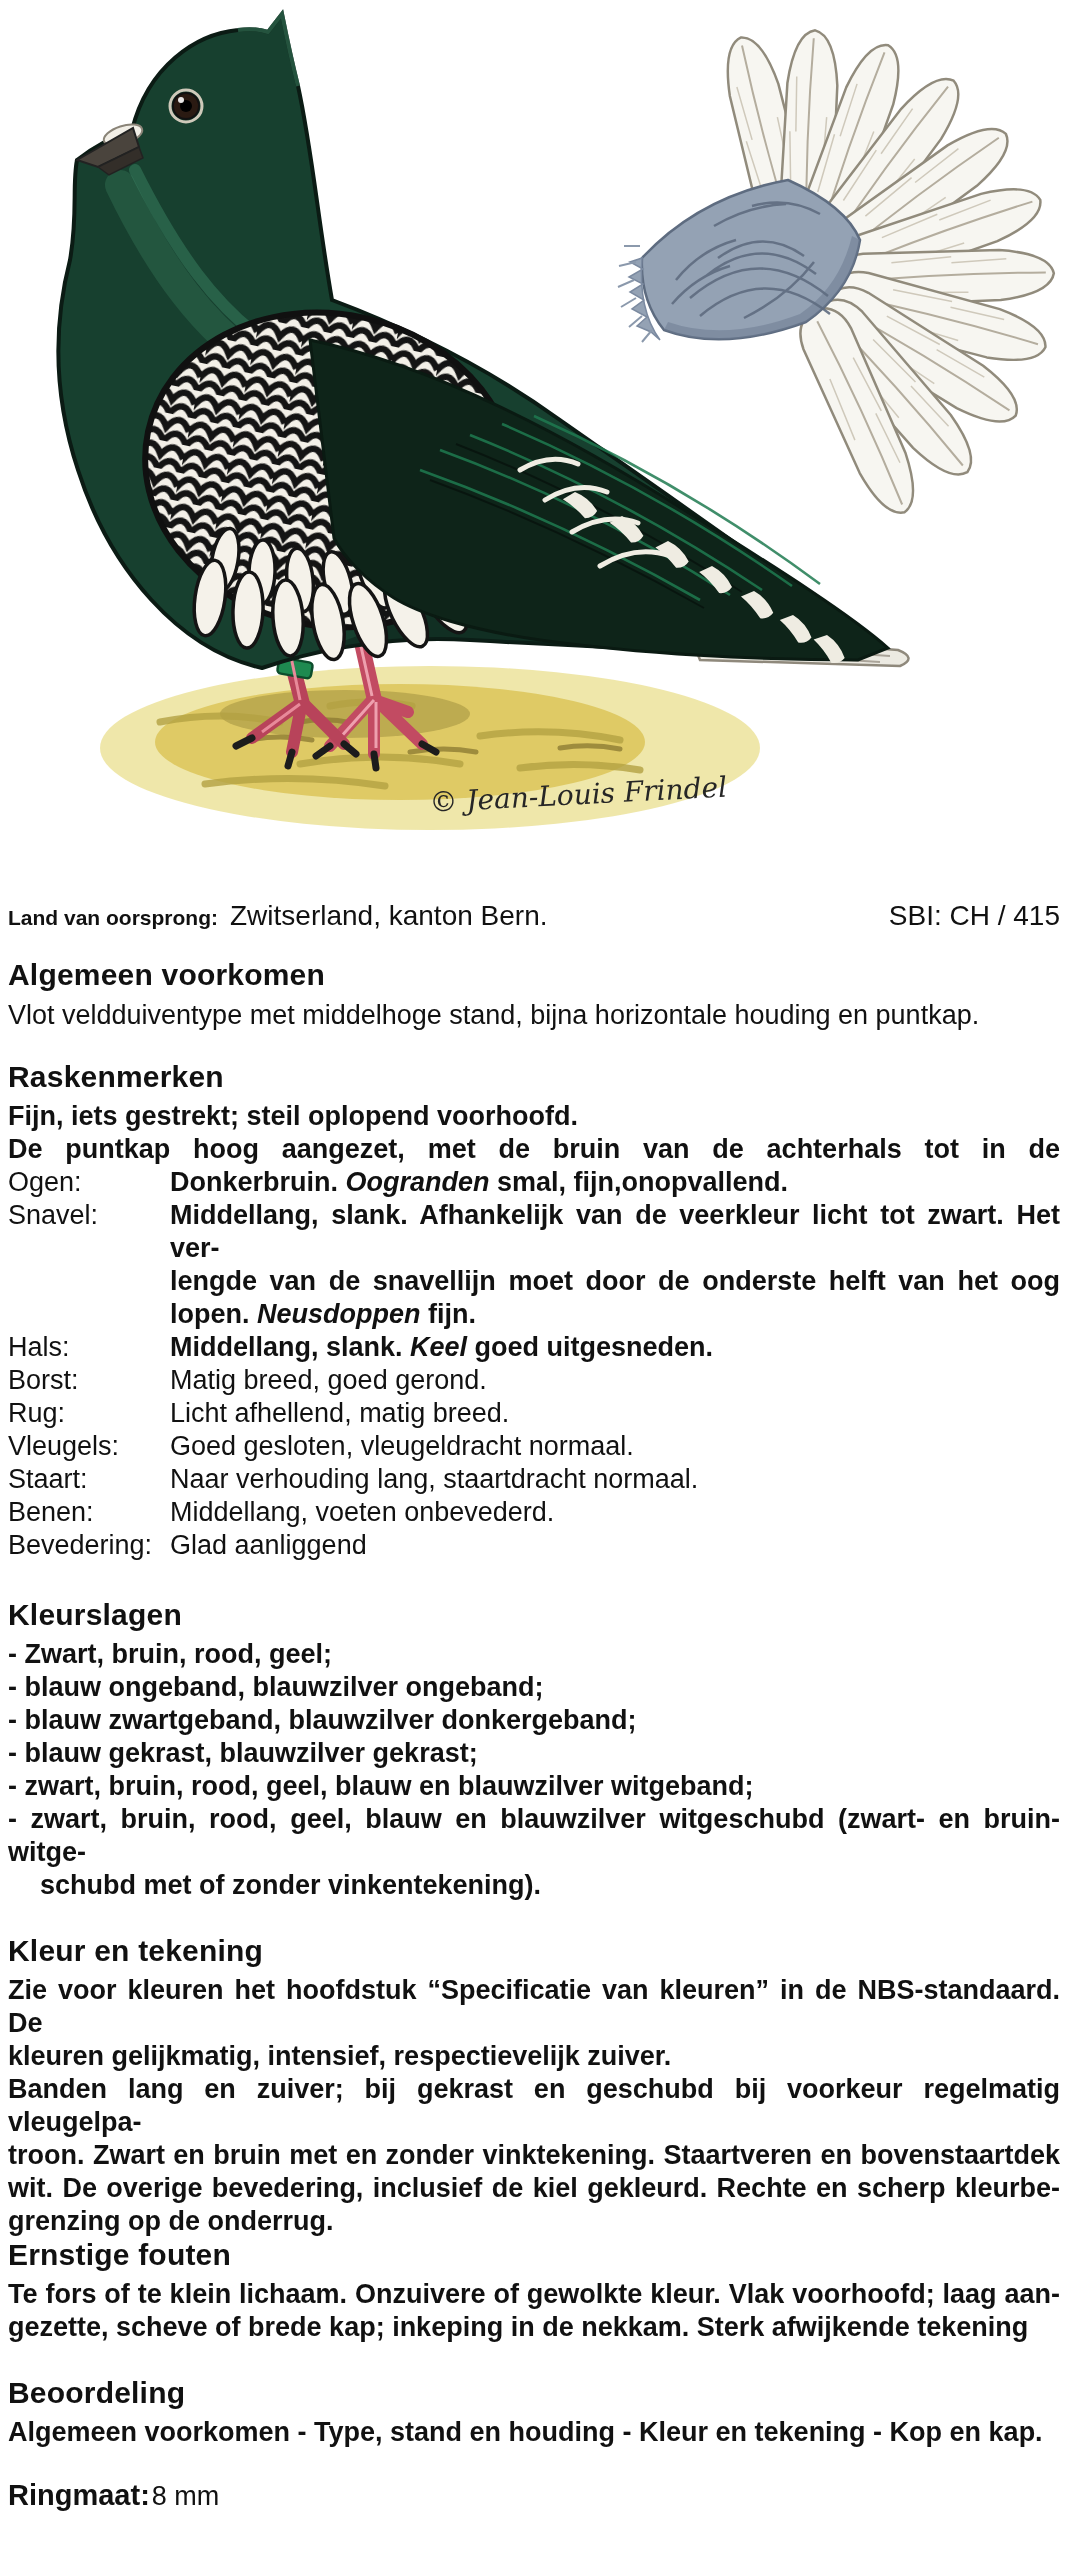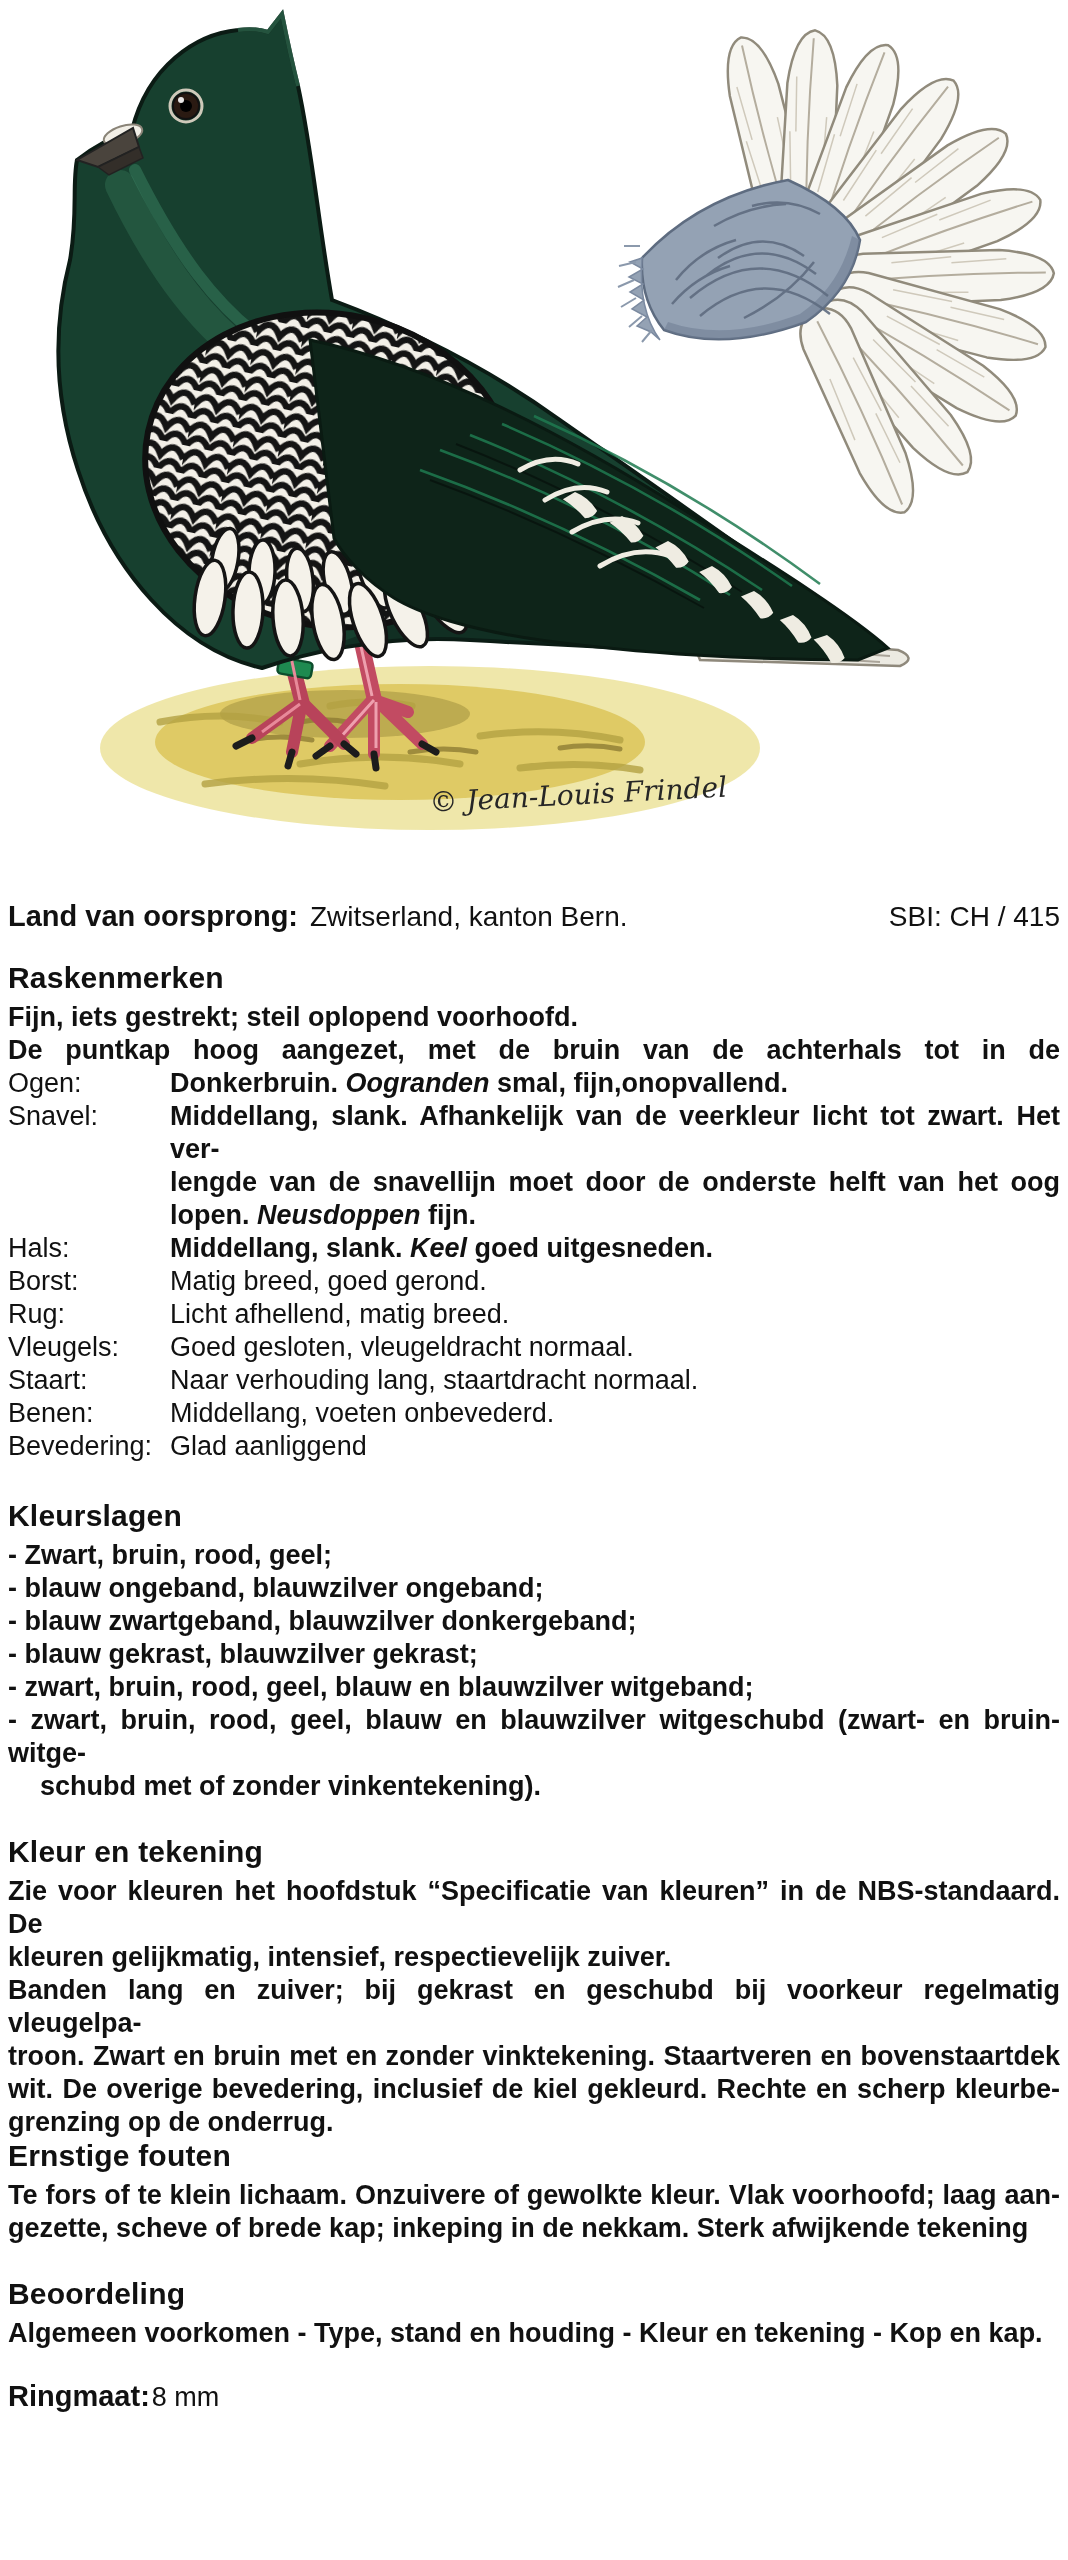--- a/index.html
+++ b/index.html
@@ -6,21 +6,21 @@
   .page{
     position:relative;width:1068px;height:2560px;background:#ffffff;
     font-family:"Liberation Sans",sans-serif;color:#111;overflow:hidden;
   }
   .artwork{position:relative;width:1068px;height:880px;}
   .artwork svg{display:block;}
   .title-row{display:grid;grid-template-columns:160px 1fr 160px;align-items:center;margin-top:8px;padding:0 8px;}
   h1.title{font-size:33px;font-weight:bold;margin:0;text-align:center;letter-spacing:.5px;}
   .ee-logo{position:relative;width:150px;height:64px;}
   .origin{display:flex;align-items:baseline;font-size:28px;margin-top:20px;padding:0 8px;}
-  .origin .lbl{font-weight:bold;font-size:29px;}
+  .origin .lbl{font-weight:bold;font-size:21px;}
   .origin .val{margin-left:12px;}
   .origin .sbi{margin-left:auto;}
   .hd{font-size:30px;font-weight:bold;margin:0 0 7px 0;letter-spacing:.2px;}
   .txt{font-size:27px;line-height:33px;}
   section{padding:0 8px;}
   .sec-algemeen{margin-top:26px;}
   .sec-ras{margin-top:28px;}
   .sec-kleurslagen{margin-top:36px;}
   .sec-kleur{margin-top:32px;}
   .sec-fouten{}
@@ -212,20 +212,24 @@
     </svg>
   </figure>
 
 
   <div class="origin">
     <span class="lbl">Land van oorsprong:</span>
     <span class="val">Zwitserland, kanton Bern.</span>
     <span class="sbi">SBI: CH / 415</span>
   </div>
 
+  <section class="sec-algemeen">
+    <div class="hd">Algemeen voorkomen</div>
+    <div class="txt">Vlot veldduiventype met middelhoge stand, bijna horizontale houding en puntkap.</div>
+  </section>
 
   <section class="sec-ras txt">
     <div class="hd">Raskenmerken</div>
 
     <div class="row">
       <span class="desc">
         <span class="ln">Fijn, iets gestrekt; steil oplopend voorhoofd.</span>
         <span class="ln fill">De puntkap hoog aangezet, met de bruin van de achterhals tot in de</span>
       </span>
     </div>

